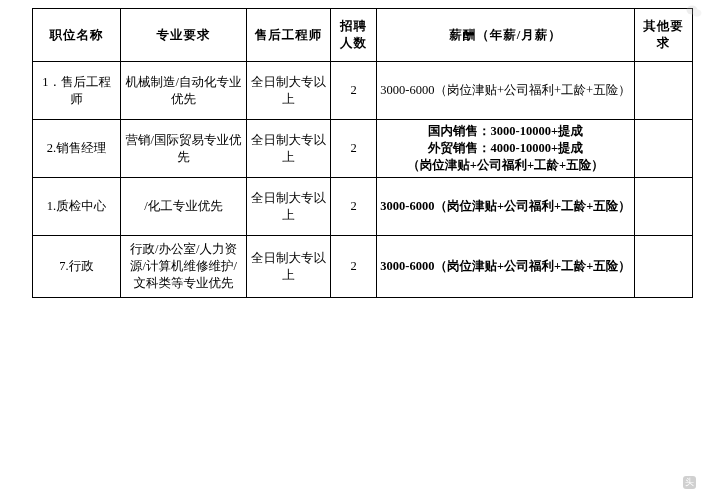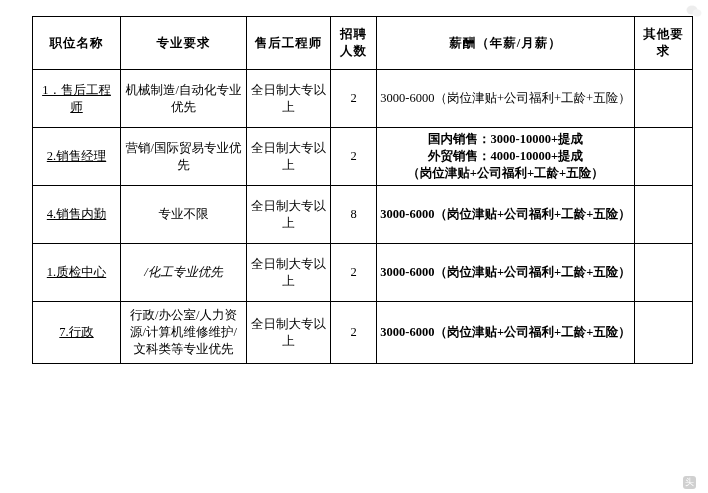--- a/index.html
+++ b/index.html
@@ -11,21 +11,21 @@
     width: 708px;
     height: 493px;
     position: relative;
     font-family: "Liberation Serif", "DejaVu Serif", serif;
     color: #000000;
     overflow: hidden;
   }
   .sheet {
     position: absolute;
     left: 32px;
-    top: 16px;
+    top: 8px;
     width: 660px;
   }
   table.job-table {
     border-collapse: collapse;
     width: 660px;
     table-layout: fixed;
   }
   table.job-table td, table.job-table th {
     border: 1px solid #000000;
     padding: 2px 3px;
@@ -43,21 +43,20 @@
   .col-pos  { width: 88px; }
   .col-major{ width: 126px; }
   .col-edu  { width: 84px; }
   .col-num  { width: 46px; }
   .col-pay  { width: 258px; }
   .col-other{ width: 58px; }
 
   td.pos {
     font-size: 13px;
     line-height: 1.5;
-    text-decoration: underline;
   }
   td.major {
     font-size: 12px;
     line-height: 1.5;
   }
   td.edu {
     font-size: 12.5px;
     line-height: 1.5;
   }
   td.num {
@@ -78,21 +77,20 @@
     white-space: nowrap;
     font-family: Liberation Serif, serif;
   }
   td.other { }
 
   tbody tr { height: 58px; }
   tbody tr.tall { height: 62px; }
 
   .small-major {
     font-size: 10.5px;
-    font-style: italic;
   }
 
   .watermark {
     position: absolute;
     right: 12px;
     bottom: 4px;
     font-family: "Liberation Sans", sans-serif;
     font-size: 12px;
     color: #b8b8b8;
     display: flex;
@@ -157,28 +155,20 @@
         <td class="edu">全日制大专以上</td>
         <td class="num">2</td>
         <td class="pay">
           <span class="multi">国内销售：3000-10000+提成</span>
           <span class="multi">外贸销售：4000-10000+提成</span>
           <span class="multi">（岗位津贴+公司福利+工龄+五险）</span>
         </td>
         <td class="other"></td>
       </tr>
       <tr>
-        <td class="pos">4.销售内勤</td>
-        <td class="major">专业不限</td>
-        <td class="edu">全日制大专以上</td>
-        <td class="num">8</td>
-        <td class="pay">3000-6000（岗位津贴+公司福利+工龄+五险）</td>
-        <td class="other"></td>
-      </tr>
-      <tr>
         <td class="pos">1.质检中心</td>
         <td class="major small-major">/化工专业优先</td>
         <td class="edu">全日制大专以上</td>
         <td class="num">2</td>
         <td class="pay">3000-6000（岗位津贴+公司福利+工龄+五险）</td>
         <td class="other"></td>
       </tr>
       <tr class="tall">
         <td class="pos">7.行政</td>
         <td class="major">行政/办公室/人力资源/计算机维修维护/文科类等专业优先</td>

